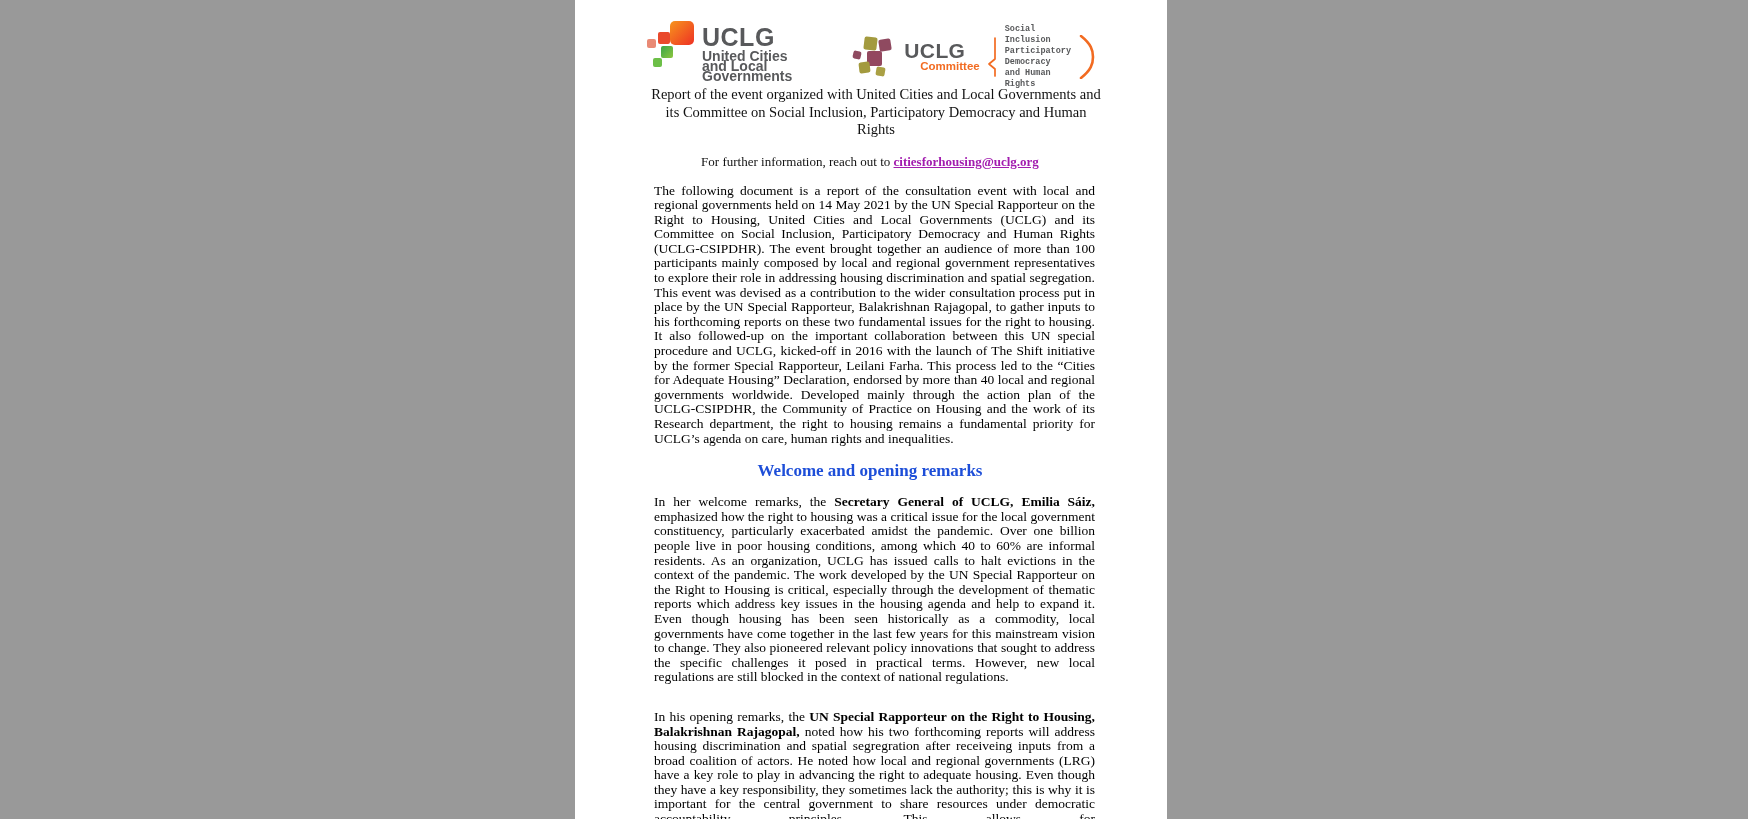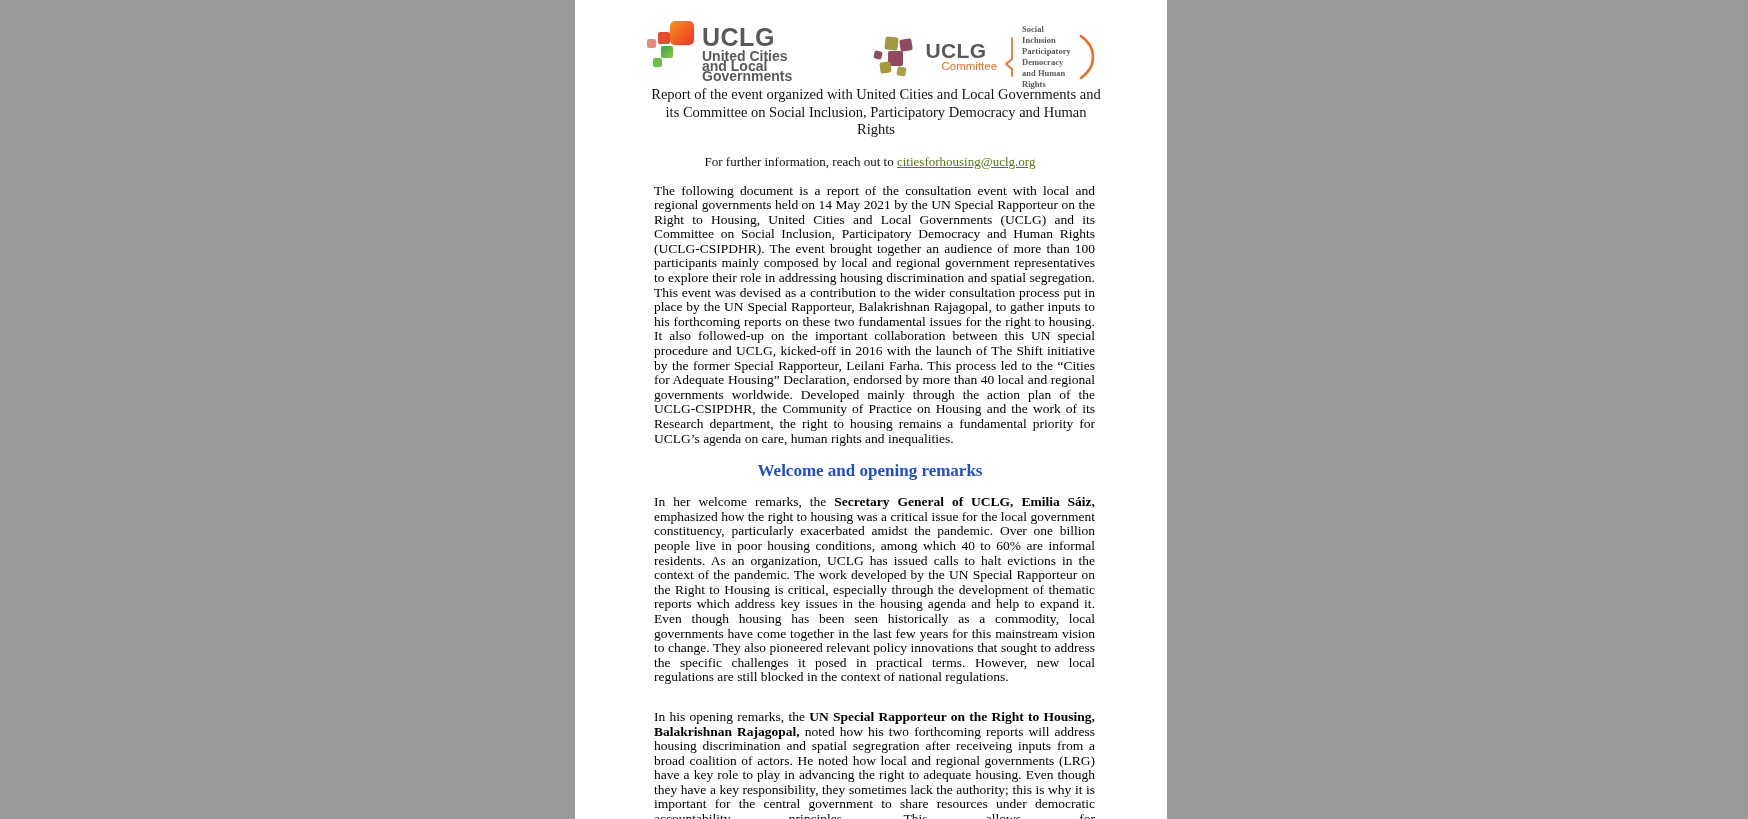--- a/index.html
+++ b/index.html
@@ -47,43 +47,43 @@
       linear-gradient(-35deg, transparent 42%, rgba(255,255,255,.85) 46%, transparent 52%);
   }
   .m1 { left: 13px; top: 1px;  width: 13px; height: 13px; background: #a39a3e; transform: rotate(7deg); }
   .m2 { left: 28px; top: 3px;  width: 12px; height: 12px; background: #8f4a60; transform: rotate(-9deg); }
   .m3 { left: 16px; top: 15px; width: 15px; height: 15px; background: #93485f; }
   .m4 { left: 2px;  top: 15px; width: 8px;  height: 8px;  background: #8f4a60; transform: rotate(12deg); }
   .m5 { left: 8px;  top: 26px; width: 11px; height: 11px; background: #a39a3e; transform: rotate(-7deg); }
   .m6 { left: 25px; top: 31px; width: 9px;  height: 9px;  background: #aaa044; transform: rotate(10deg); }
   .com-text { font-family: "Liberation Sans", sans-serif; }
   .com-word { font-size: 21px; font-weight: bold; line-height: 19px; color: #58595b; letter-spacing: 0.4px; }
-  .com-label { font-size: 11.5px; font-weight: normal; line-height: 13px; color: #f26b21; margin-left: 16px; }
+  .com-label { font-size: 11.5px; font-weight: bold; line-height: 13px; color: #f26b21; margin-left: 16px; }
   .bracket { flex: 0 0 auto; display: block; }
   .com-desc {
-    font-family: Liberation Serif, serif;
+    font-family: Liberation Mono, monospace;
     font-size: 8.5px; font-weight: bold; line-height: 11px; color: #58595b;
   }
 
   
   .doc-title {
     margin: 24px auto 0 auto; width: 456px;
     font-size: 18px; font-weight: bold; color: #111111;
     text-align: center; line-height: 23px;
   }
   .doc-subtitle {
     margin: 13px auto 12px auto; width: 462px;
     font-size: 14.5px; color: #111111;
     text-align: center; line-height: 17.5px;
   }
   .contact-line {
     margin: 15px 0 0 0;
     font-size: 13px; color: #111111; text-align: center;
   }
-  .contact-line a { color: #4d7c0f; text-decoration: underline; }
+  .contact-line a { color: #a21caf; text-decoration: underline; font-weight: bold; }
   .body-par {
     margin: 14px 0 0 9px;
     font-size: 13.5px; color: #000000;
     line-height: 14.6px;
     text-align: justify;
   }
   .par-gap { margin-top: 25px; }
   .force-justify { text-align-last: justify; }
   .section-heading {
     margin: 15px 0 2px 0;

